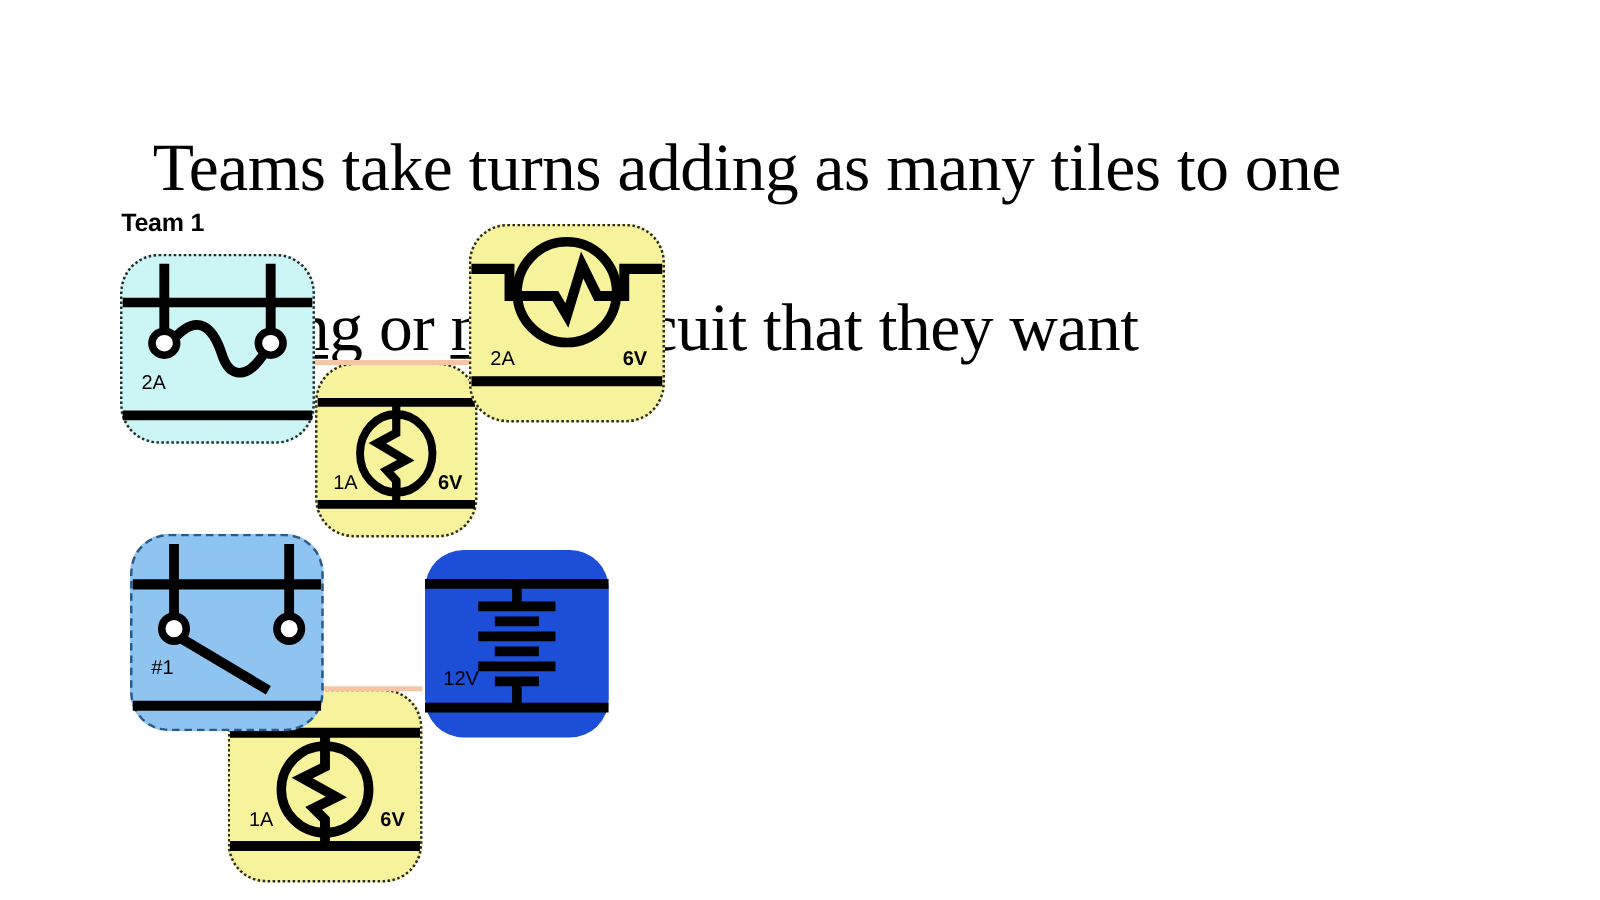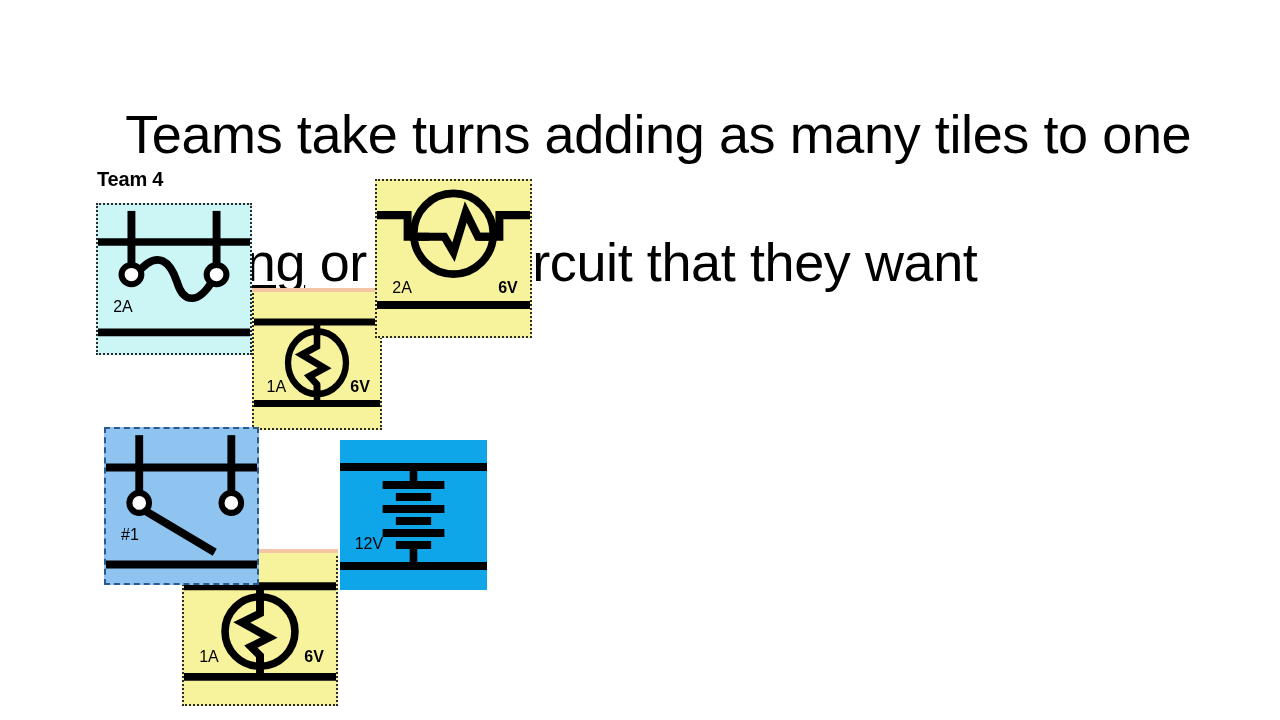--- a/index.html
+++ b/index.html
@@ -20,20 +20,21 @@
     position: absolute;
     left: 96px;
     top: 38px;
     width: 1100px;
     font-size: 54px;
     line-height: 64px;
     font-weight: 400;
     color: #000000;
     letter-spacing: -0.4px;
     white-space: pre-wrap;
+    font-family: Liberation Serif, serif;
   }
   #slide-title .u {
     text-decoration: underline;
     text-underline-offset: 4px;
     text-decoration-thickness: 3px;
   }
 
   #team-label {
     position: absolute;
     left: 97px;
@@ -41,20 +42,21 @@
     font-size: 20px;
     font-weight: bold;
     color: #000000;
     letter-spacing: -0.2px;
   }
 
   
   .tile {
     position: absolute;
     box-sizing: border-box;
+    border-radius: 31px;
   }
   .tile svg { display: block; width: 100%; height: 100%; }
 
   .tile-label {
     position: absolute;
     font-size: 16px;
     color: #000000;
     font-family: "Liberation Sans", sans-serif;
     white-space: nowrap;
   }
@@ -63,21 +65,21 @@
   .lbl-row   { top: 63%; }
 </style>
 </head>
 <body>
 
 <div id="slide-title">
   <span>Teams take turns adding as many tiles to one</span><br>
   <span class="u">existing</span><span> or </span><span class="u">new</span><span> circuit that they want</span>
 </div>
 
-<div id="team-label">Team 4</div>
+<div id="team-label">Team 1</div>
 
 <div id="tile-layer">
     <div class="tile" id="tile-fuse-2a" style="left: 96px; top: 203px; width: 156px; height: 152px; background: rgb(204, 245, 245); z-index: 6; border: 2px dotted rgb(42, 42, 42);">
       <svg viewBox="0 0 100 100" preserveAspectRatio="none">
     <path fill="none" stroke="#000" stroke-width="5.2" stroke-linecap="butt" stroke-linejoin="miter" d="M 0,25 L 100,25"></path>
     <path fill="none" stroke="#000" stroke-width="5.2" stroke-linecap="butt" stroke-linejoin="miter" d="M 22,4 L 22,44"></path>
     <path fill="none" stroke="#000" stroke-width="5.2" stroke-linecap="butt" stroke-linejoin="miter" d="M 78,4 L 78,44"></path>
     <path fill="none" stroke="#000" stroke-width="5.2" stroke-linecap="butt" stroke-linejoin="miter" d="M 25,47 C 40,28 48,40 52,52 C 56,66 66,68 76,50"></path>
     <circle cx="22" cy="47" r="6.5" fill="#fff" stroke="#000" stroke-width="4"></circle>
     <circle cx="78" cy="47" r="6.5" fill="#fff" stroke="#000" stroke-width="4"></circle>
@@ -114,21 +116,21 @@
     <path fill="none" stroke="#000" stroke-width="5.2" stroke-linecap="butt" stroke-linejoin="miter" d="M 0,25 L 100,25"></path>
     <path fill="none" stroke="#000" stroke-width="5.2" stroke-linecap="butt" stroke-linejoin="miter" d="M 22,4 L 22,44"></path>
     <path fill="none" stroke="#000" stroke-width="5.2" stroke-linecap="butt" stroke-linejoin="miter" d="M 83,4 L 83,44"></path>
     <path fill="none" stroke="#000" stroke-width="5.2" stroke-linecap="butt" stroke-linejoin="miter" d="M 24,52 L 72,80"></path>
     <circle cx="22" cy="48" r="6.5" fill="#fff" stroke="#000" stroke-width="4"></circle>
     <circle cx="83" cy="48" r="6.5" fill="#fff" stroke="#000" stroke-width="4"></circle>
     <path fill="none" stroke="#000" stroke-width="5.2" stroke-linecap="butt" stroke-linejoin="miter" d="M 0,88 L 100,88"></path>
       </svg>
       <span class="tile-label lbl-row lbl-left">#1</span>
     </div>
-    <div class="tile" id="tile-battery-12v" style="left: 340px; top: 440px; width: 147px; height: 150px; background: #0ea5e9; z-index: 7; border: 0px;">
+    <div class="tile" id="tile-battery-12v" style="left: 340px; top: 440px; width: 147px; height: 150px; background: #1d4ed8; z-index: 7; border: 0px;">
       <svg viewBox="0 0 100 100" preserveAspectRatio="none">
     <path fill="none" stroke="#000" stroke-width="5.2" stroke-linecap="butt" stroke-linejoin="miter" d="M 0,18 L 100,18"></path>
     <path fill="none" stroke="#000" stroke-width="5.2" stroke-linecap="butt" stroke-linejoin="miter" d="M 50,18 L 50,30"></path>
     <path fill="none" stroke="#000" stroke-width="5.2" stroke-linecap="butt" stroke-linejoin="miter" d="M 29,30 L 71,30"></path>
         <path fill="none" stroke="#000" stroke-width="5.2" stroke-linecap="butt" stroke-linejoin="miter" d="M 38,38 L 62,38"></path>
         <path fill="none" stroke="#000" stroke-width="5.2" stroke-linecap="butt" stroke-linejoin="miter" d="M 29,46 L 71,46"></path>
         <path fill="none" stroke="#000" stroke-width="5.2" stroke-linecap="butt" stroke-linejoin="miter" d="M 38,54 L 62,54"></path>
         <path fill="none" stroke="#000" stroke-width="5.2" stroke-linecap="butt" stroke-linejoin="miter" d="M 29,62 L 71,62"></path>
         <path fill="none" stroke="#000" stroke-width="5.2" stroke-linecap="butt" stroke-linejoin="miter" d="M 38,70 L 62,70"></path>
     <path fill="none" stroke="#000" stroke-width="5.2" stroke-linecap="butt" stroke-linejoin="miter" d="M 50,70 L 50,84"></path>

